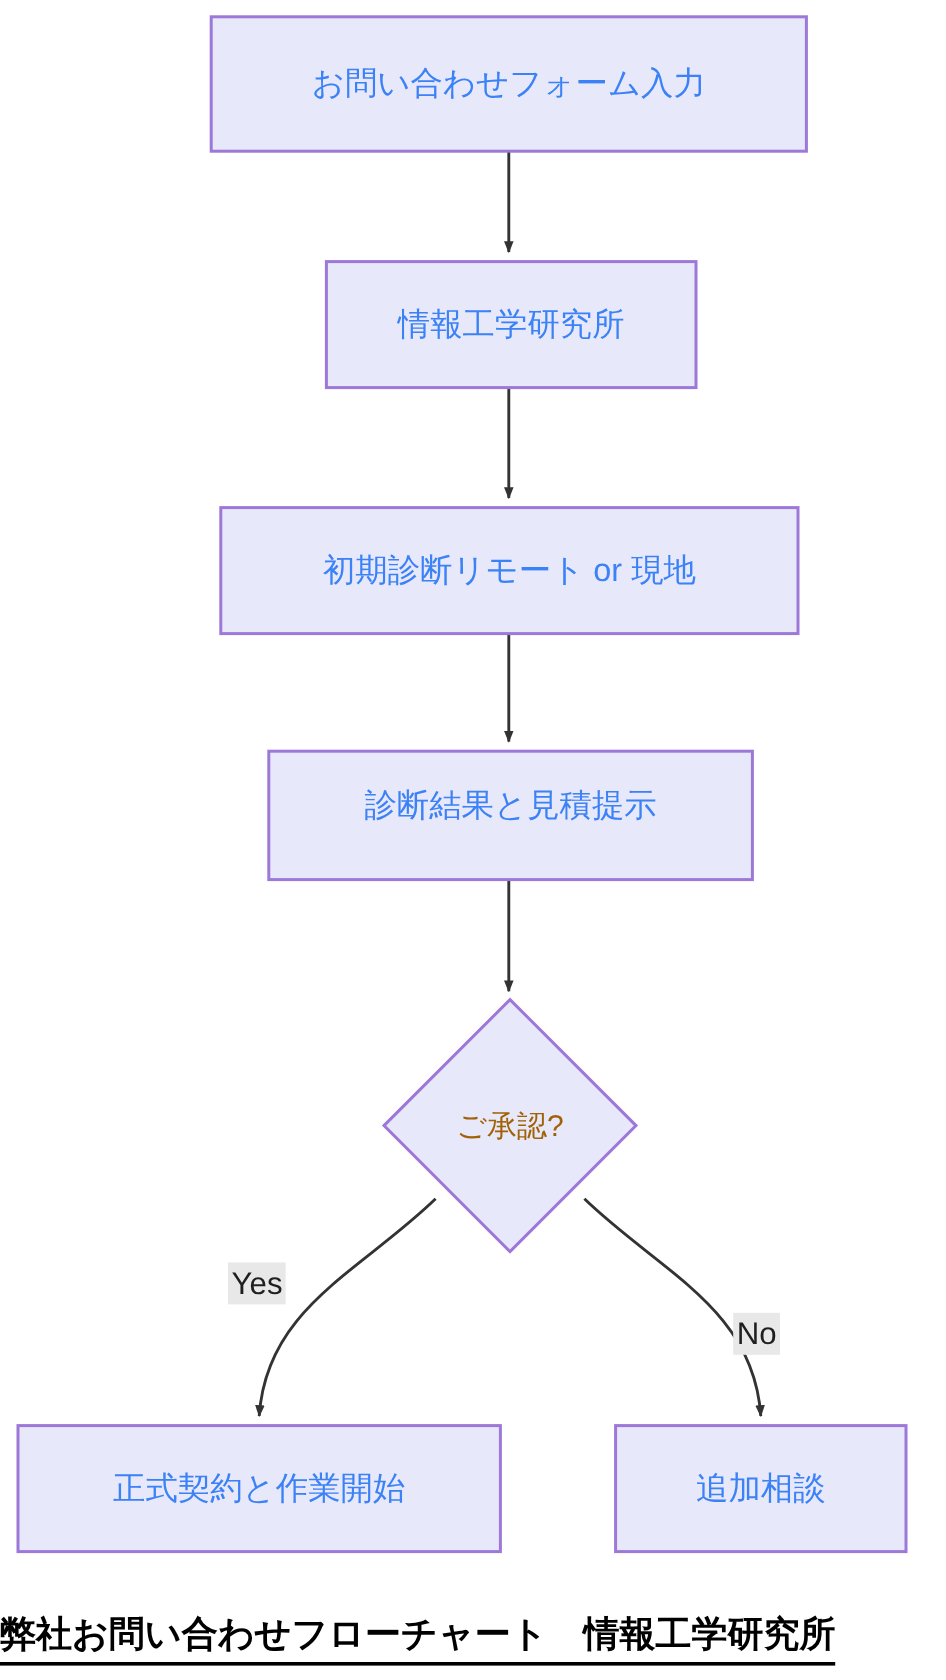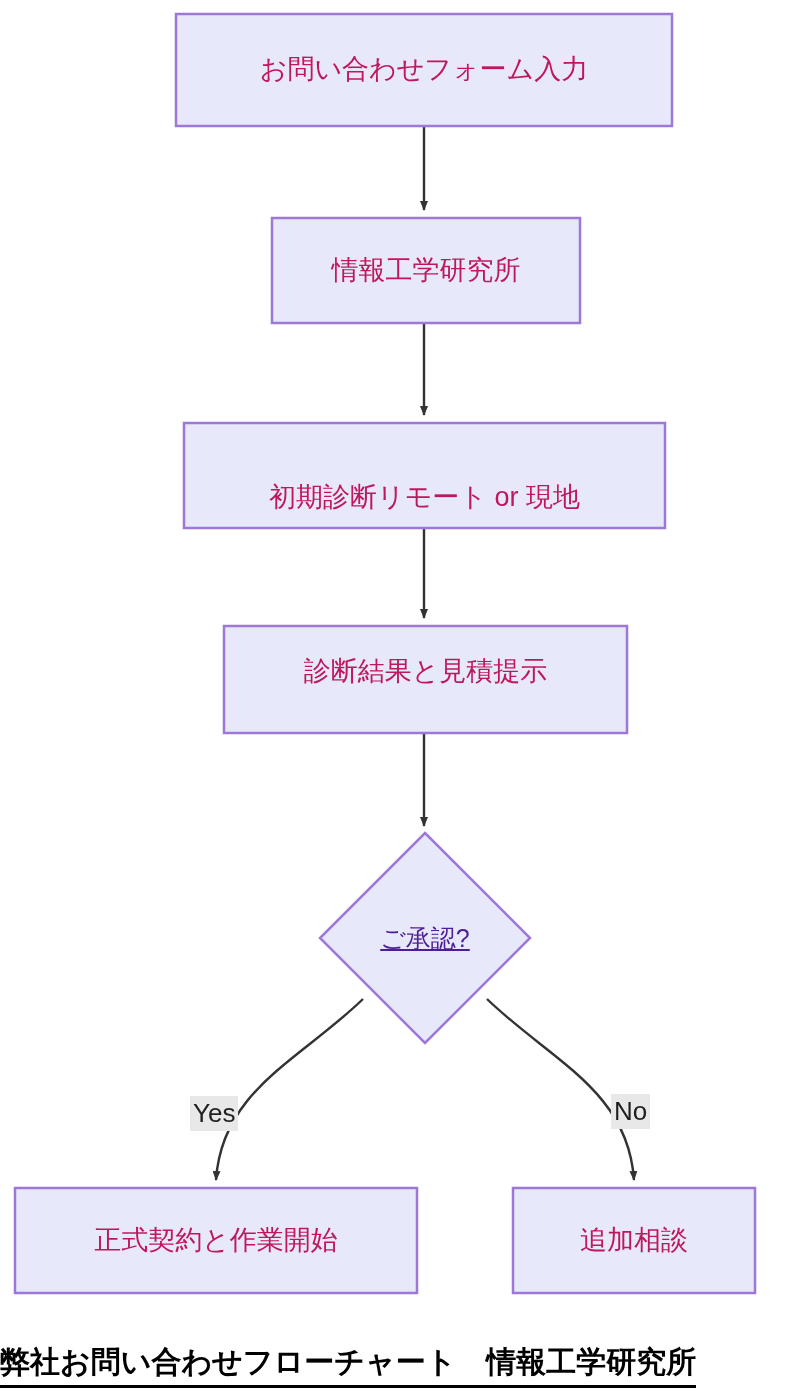--- a/index.html
+++ b/index.html
@@ -31,39 +31,38 @@
     height: 1400px;
   }
 
   
   .node-label {
     position: absolute;
     display: flex;
     align-items: center;
     justify-content: center;
     text-align: center;
-    color: #be185d;
+    color: #3b82f6;
     font-size: 27px;
     font-family: "Liberation Sans", "DejaVu Sans", sans-serif;
     line-height: 1.25;
     white-space: nowrap;
     pointer-events: none;
   }
 
   .diamond-label {
     position: absolute;
     display: flex;
     align-items: center;
     justify-content: center;
     text-align: center;
-    color: #4c1d95;
+    color: #a16207;
     font-size: 25px;
     white-space: nowrap;
     pointer-events: none;
-    text-decoration: underline;
   }
 
   .edge-label {
     position: absolute;
     display: inline-block;
     background: #e8e8e8;
     color: #1f1f1f;
     font-size: 26px;
     font-family: "Liberation Sans", "DejaVu Sans", sans-serif;
     line-height: 1.0;
@@ -126,31 +125,31 @@
     <rect x="224" y="626" width="403" height="107" fill="#e8e8fb" stroke="#9d78d8" stroke-width="2.5"></rect>
     <polygon points="425,833 530,938 425,1043 320,938" fill="#e8e8fb" stroke="#9d78d8" stroke-width="2.5"></polygon>
     <rect x="15" y="1188" width="402" height="105" fill="#e8e8fb" stroke="#9d78d8" stroke-width="2.5"></rect>
     <rect x="513" y="1188" width="242" height="105" fill="#e8e8fb" stroke="#9d78d8" stroke-width="2.5"></rect>
   </svg>
 
   <div class="node-label" style="left:176px; top:14px; width:496px; height:112px;">お問い合わせフォーム入力</div>
 
   <div class="node-label" style="left:272px; top:218px; width:308px; height:105px;">情報工学研究所</div>
 
-  <div class="node-label" style="left:184px; top:423px; width:481px; height:105px;margin-top:22px;">初期診断リモート or 現地</div>
+  <div class="node-label" style="left:184px; top:423px; width:481px; height:105px;">初期診断リモート or 現地</div>
 
   <div class="node-label" style="left:224px; top:626px; width:403px; height:91px;">診断結果と見積提示</div>
 
   <div class="diamond-label" style="left:320px; top:893px; width:210px; height:90px;">ご承認?</div>
 
   <div class="node-label" style="left:15px; top:1188px; width:402px; height:105px;border-radius:23px;">正式契約と作業開始</div>
 
   <div class="node-label" style="left:513px; top:1188px; width:242px; height:105px;border-radius:20px;">追加相談</div>
 
-  <div class="edge-label" style="left:190px; top:1096px;">Yes</div>
+  <div class="edge-label" style="left:190px; top:1052px;">Yes</div>
 
   <div class="edge-label" style="left:611px; top:1094px;">No</div>
 
   <div class="caption">
     <span class="caption-inner">弊社お問い合わせフローチャート　情報工学研究所</span>
   </div>
 
 </div>
 
 </body></html>

